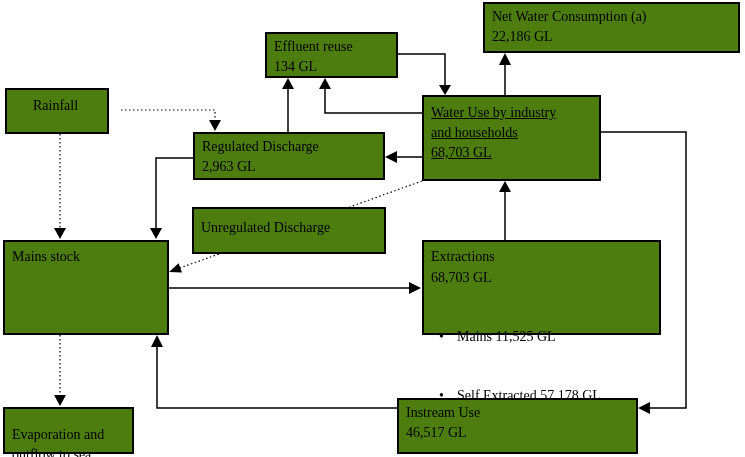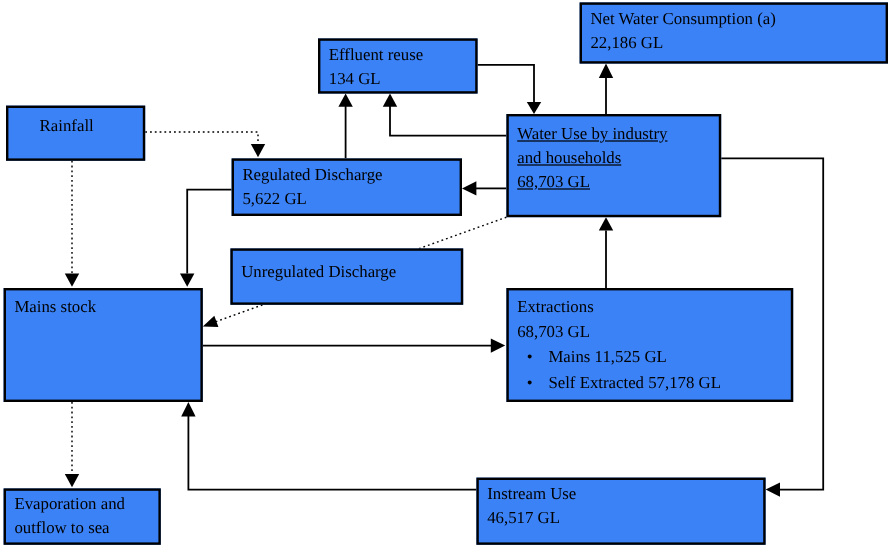--- a/index.html
+++ b/index.html
@@ -12,40 +12,40 @@
     color: #000000;
     overflow: hidden;
   }
   #wires {
     position: absolute; left: 0; top: 0; width: 745px; height: 457px;
     z-index: 1;
   }
   .node {
     position: absolute;
     box-sizing: border-box;
-    background: #3b82f6;
+    background: #4d7c0f;
     border: 2px solid #000000;
     padding: 3px 7px 0 7px;
     line-height: 20px;
     z-index: 2;
   }
   .node .ln { display: block; white-space: nowrap; }
-  .bullet-row { display: block; padding-left: 26px; white-space: nowrap; }
+  .bullet-row { display: block; padding-left: 26px; white-space: nowrap; margin-top: 38px; }
   .bullet-row::before { content: "\2022"; display: inline-block; width: 26px; margin-left: -26px; text-align: left; padding-left: 8px; box-sizing: border-box; }
 
   
   #n-nwc   { left: 483px; top: 2px;   width: 257px; height: 51px; }
   #n-eff   { left: 265px; top: 32px;  width: 133px; height: 46px; }
-  #n-rain  { left: 5px;   top: 88px;  width: 116px; height: 46px; padding-top: 6px; padding-left: 26px; }
+  #n-rain  { left: 5px;   top: 88px;  width: 104px; height: 46px; padding-top: 6px; padding-left: 26px; }
   #n-reg   { left: 193px; top: 132px; width: 192px; height: 48px; }
   #n-wuse  { left: 422px; top: 95px;  width: 179px; height: 86px; padding-top: 6px; text-decoration: underline; }
   #n-unreg { left: 192px; top: 207px; width: 194px; height: 47px; padding-top: 9px; }
   #n-stock { left: 3px;   top: 240px; width: 166px; height: 95px; padding-top: 5px; }
   #n-extr  { left: 422px; top: 240px; width: 239px; height: 95px; padding-top: 4px; line-height: 21px; font-family: Liberation Serif, serif; }
-  #n-evap  { left: 3px;   top: 407px; width: 131px; height: 47px; padding-top: 2px; }
+  #n-evap  { left: 3px;   top: 407px; width: 131px; height: 47px; padding-top: 16px; }
   #n-instr { left: 397px; top: 398px; width: 241px; height: 56px; }
 </style>
 </head>
 <body>
 
 <div id="canvas">
 
   <svg id="wires" viewBox="0 0 745 457" xmlns="http://www.w3.org/2000/svg">
     <g stroke="#000000" stroke-width="1.5" fill="none">
 
@@ -121,21 +121,21 @@
     <span class="ln">Effluent reuse</span>
     <span class="ln">134 GL</span>
   </div>
 
   <div class="node" id="n-rain">
     <span class="ln">Rainfall</span>
   </div>
 
   <div class="node" id="n-reg">
     <span class="ln">Regulated Discharge</span>
-    <span class="ln">5,622 GL</span>
+    <span class="ln">2,963 GL</span>
   </div>
 
   <div class="node" id="n-wuse">
     <span class="ln">Water Use by industry</span>
     <span class="ln">and households</span>
     <span class="ln">68,703 GL</span>
   </div>
 
   <div class="node" id="n-unreg">
     <span class="ln">Unregulated Discharge</span>

